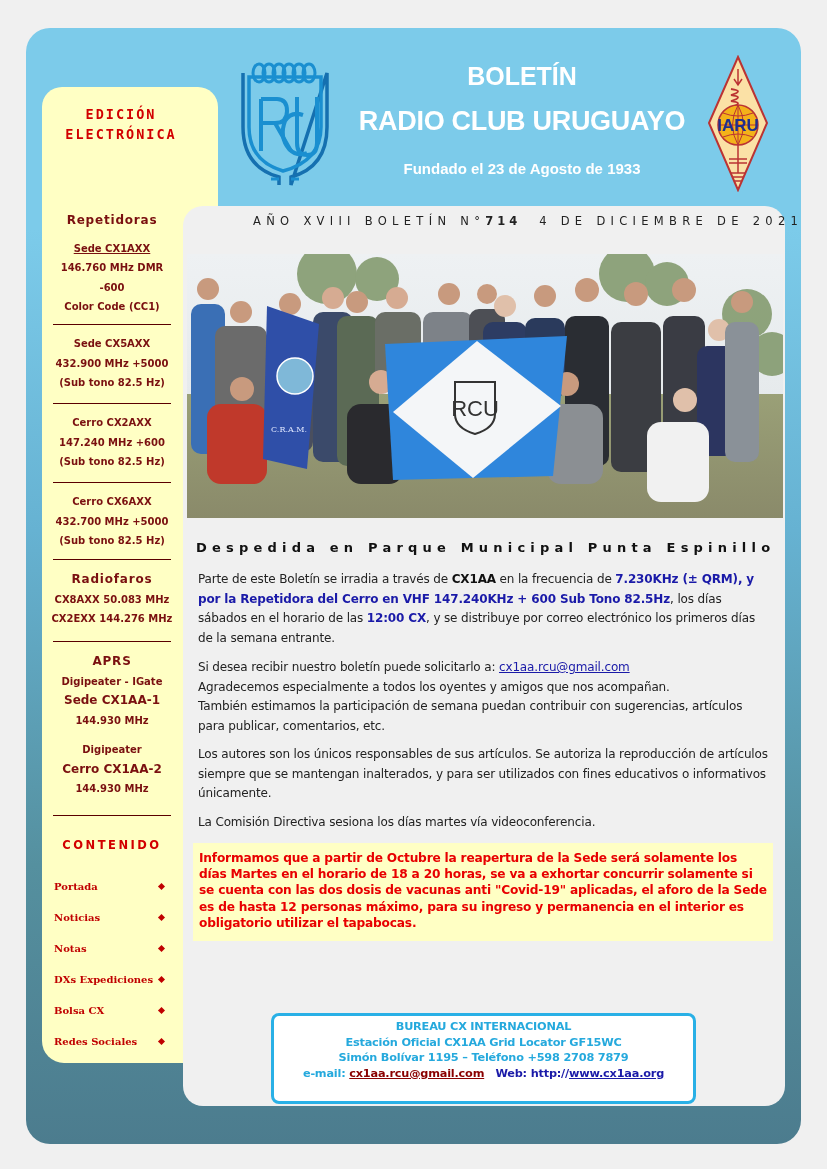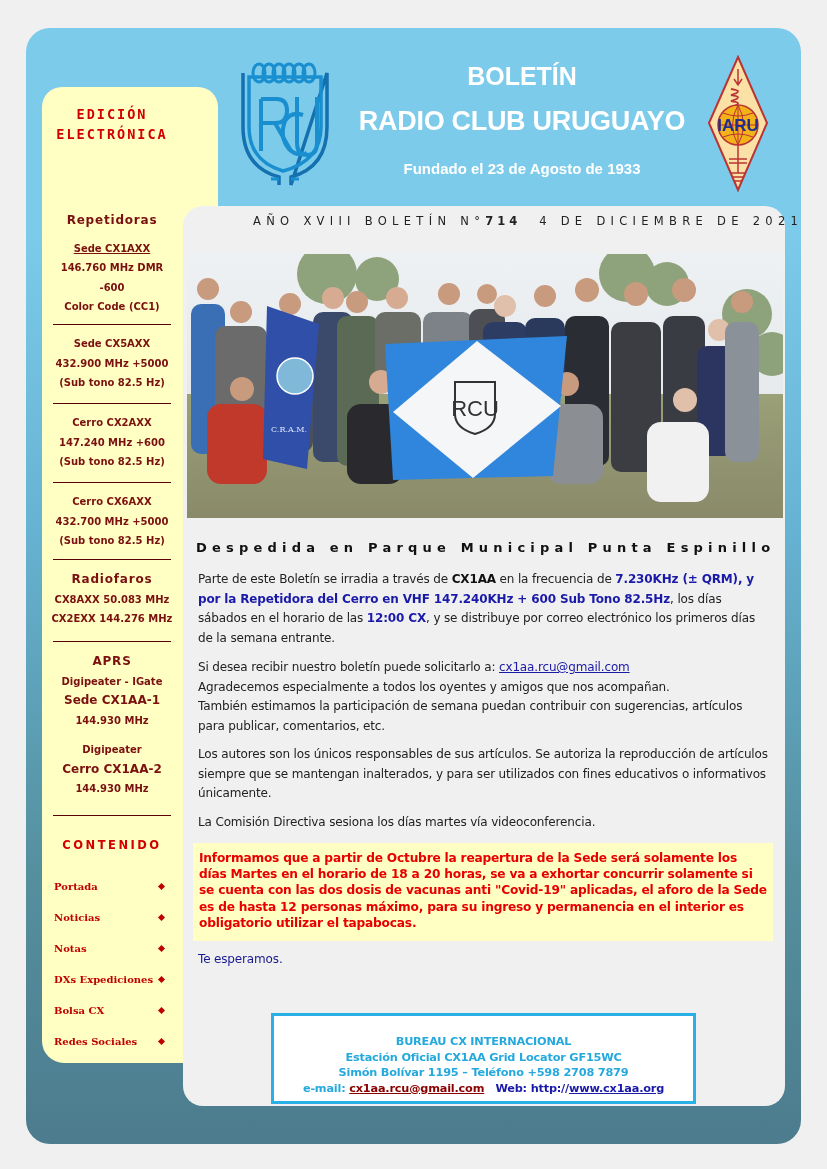--- a/index.html
+++ b/index.html
@@ -20,21 +20,21 @@
   .title-2 { position: absolute; left: 340px; top: 106px; width: 364px; text-align: center;
     color: #fff; font-family: "Liberation Sans", sans-serif; font-weight: bold; font-size: 27px; letter-spacing: -0.3px; }
   .title-3 { position: absolute; left: 352px; top: 160px; width: 340px; text-align: center;
     color: #fff; font-family: "Liberation Sans", sans-serif; font-weight: bold; font-size: 15px; }
 
   
   .sidebar {
     position: absolute; left: 42px; top: 87px; width: 176px; height: 976px;
     background: #ffffc4; border-radius: 20px 20px 0 22px;
   }
-  .edicion { position: absolute; left: 42px; top: 104px; width: 140px; text-align: center;
+  .edicion { position: absolute; left: 51px; top: 104px; width: 140px; text-align: center;
     color: #d20000; font-weight: bold; font-size: 13.5px; letter-spacing: 2px; line-height: 20px;
     font-family: "DejaVu Sans Mono", monospace; }
 
   .side-block { position: absolute; left: 42px; width: 140px; text-align: center; color: #7a1010;
     font-weight: bold; font-size: 10px; font-family: "DejaVu Sans", sans-serif; }
   .side-block .hdr { font-size: 12px; letter-spacing: 0.8px; }
   .side-block .ln { line-height: 19.5px; }
   .side-block .big { font-size: 12px; }
   .side-rule { position: absolute; left: 53px; width: 118px; height: 1px; background: #5a0000; }
 
@@ -65,23 +65,23 @@
   .hl-black { color: #111; font-weight: bold; }
   .link { color: #1a1aa8; text-decoration: underline; cursor: pointer; }
   .link-red { color: #8a0000; text-decoration: underline; cursor: pointer; }
   .blue-para { color: #1a1a90; }
 
   .notice { position: absolute; left: 193px; top: 843px; width: 580px; height: 98px;
     background: #ffffc4; padding: 7px 6px; font-family: "DejaVu Sans", sans-serif; font-weight: bold;
     font-size: 12.2px; line-height: 16.2px; color: #e80000; letter-spacing: -0.2px; }
 
   .bureau { position: absolute; left: 271px; top: 1013px; width: 425px; height: 91px;
-    background: #fff; border: 3px solid #29b0e6; border-radius: 0; text-align: center;
+    background: #fff; border: 3px solid #29b0e6; border-radius: 8px; text-align: center;
     font-family: "DejaVu Sans", sans-serif; font-weight: bold; font-size: 11.3px; line-height: 15.5px;
-    color: #25a9dd; padding-top: 18px; letter-spacing: -0.2px; }
+    color: #25a9dd; padding-top: 3px; letter-spacing: -0.2px; }
   .bureau .email { color: #8a0000; text-decoration: underline; cursor: pointer; }
   .bureau .web { color: #1a1aa8; }
   .bureau .web-link { color: #1a1aa8; text-decoration: underline; cursor: pointer; }
 </style>
 </head>
 <body>
 
 <div class="frame"></div>
 
 <div class="logo-rcu">
@@ -299,21 +299,20 @@
   <div>También estimamos la participación de semana puedan contribuir con sugerencias, artículos para publicar, comentarios, etc.</div>
 </div>
 
 <div class="body-text" style="top:745px;">Los autores son los únicos responsables de sus artículos. Se autoriza la reproducción de artículos siempre que se mantengan inalterados, y para ser utilizados con fines educativos o informativos únicamente.</div>
 
 <div class="body-text" style="top:813px;">La Comisión Directiva sesiona los días martes vía videoconferencia.</div>
 
 <div class="notice">Informamos que a partir de Octubre la reapertura de la Sede será solamente los días Martes en el horario de 18 a 20 horas, se va a exhortar concurrir solamente si se cuenta con las dos dosis de vacunas anti "Covid-19" aplicadas, el aforo de la Sede es de hasta 12 personas máximo, para su ingreso y permanencia en el interior es obligatorio utilizar el tapabocas.</div>
 
 <div class="body-text blue-para" style="top:950px;">
-  <div>Te esperamos.</div>
 </div>
 
 <div class="bureau">
   <div>BUREAU CX INTERNACIONAL</div>
   <div>Estación Oficial CX1AA  Grid Locator GF15WC</div>
   <div>Simón Bolívar 1195 – Teléfono +598 2708 7879</div>
   <div>
     <span>e-mail: </span><span class="email">cx1aa.rcu@gmail.com</span>&nbsp;&nbsp;
     <span class="web">Web: </span><span class="web">http://</span><span class="web-link">www.cx1aa.org</span>
   </div>

